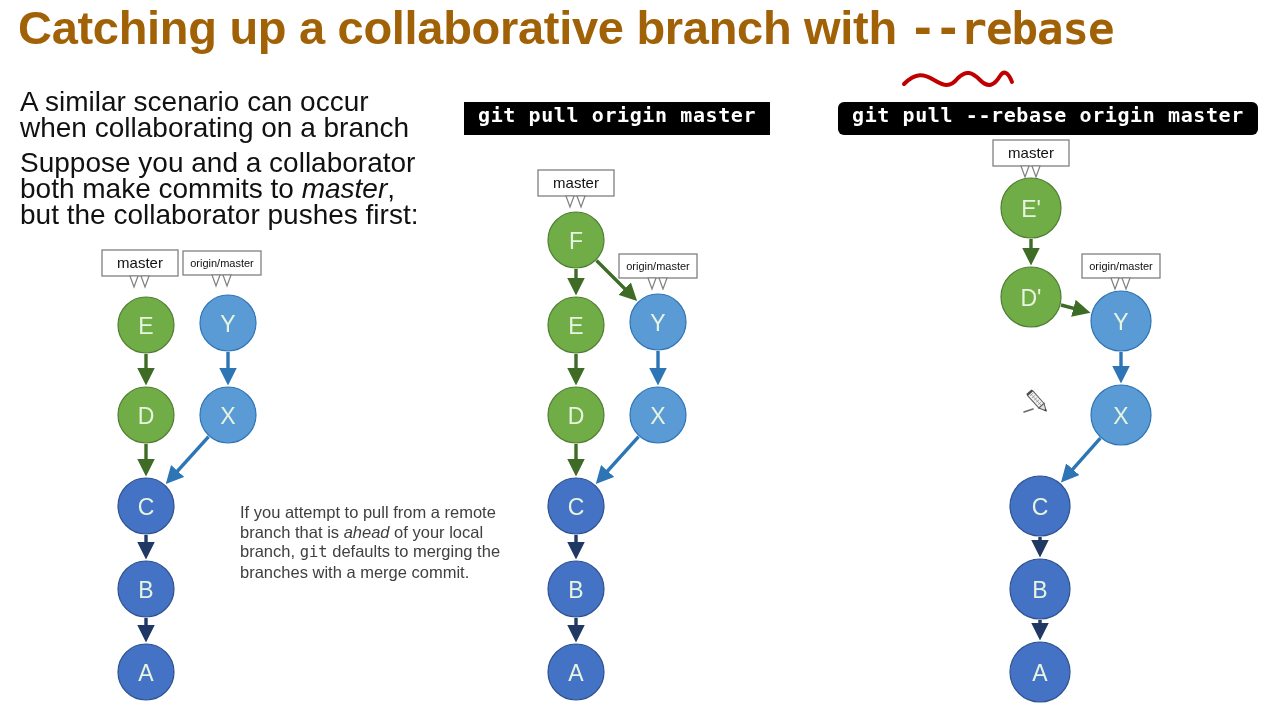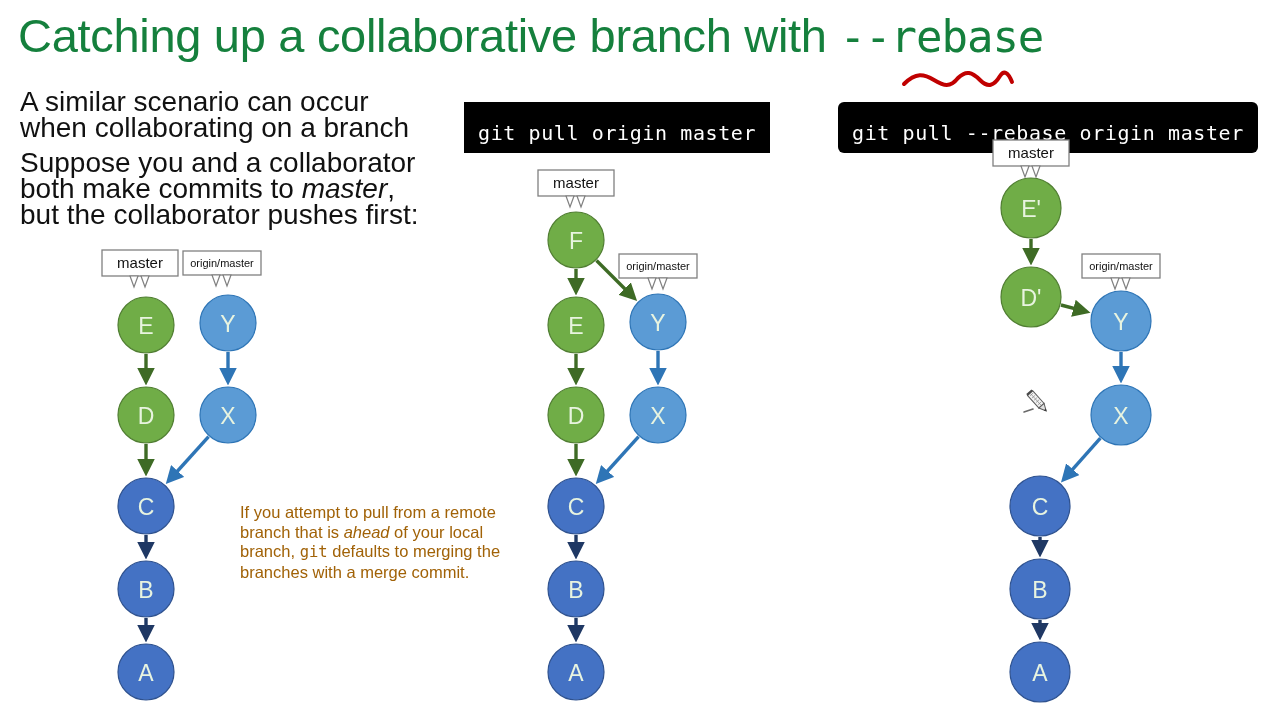--- a/index.html
+++ b/index.html
@@ -9,23 +9,23 @@
     background:#ffffff;
     font-family:"Liberation Sans", sans-serif;
     color:#111111;
     overflow:hidden;
     position:relative;
   }
   #slide { position:absolute; left:0; top:0; width:1280px; height:720px; }
 
   
   .title {
-    position:absolute; left:18px; top:8px;
-    font-size:47px; font-weight:400; letter-spacing:-0.3px;
-    color:#15803d; white-space:nowrap;
+    position:absolute; left:18px; top:0;
+    font-size:47px; font-weight:700; letter-spacing:-0.3px;
+    color:#a16207; white-space:nowrap;
   }
   .title .mono {
     font-family:"DejaVu Sans Mono","Liberation Mono",monospace;
     font-size:44px; letter-spacing:-1px;
   }
   .squiggle { position:absolute; left:900px; top:68px; }
 
   
   .lead {
     position:absolute; left:20px;
@@ -33,34 +33,34 @@
   }
   .lead.p1 { top:89px; width:400px; }
   .lead.p2 { top:150px; width:400px; }
   .lead i { font-style:italic; }
 
   
   .banner {
     position:absolute;
     background:#000000; color:#ffffff;
     font-family:"DejaVu Sans Mono","Liberation Mono",monospace;
-    font-size:20px; font-weight:normal; letter-spacing:0.6px;
-    padding:19px 14px 8px 14px;
+    font-size:20px; font-weight:bold; letter-spacing:0.6px;
+    padding:1px 14px 8px 14px;
     white-space:nowrap;
   }
   #banner-mid   { left:464px; top:102px; }
   #banner-right { left:838px; top:102px;border-radius:6px; }
 
   
   .graph { position:absolute; }
   .graph svg { display:block; overflow:visible; }
 
   
   .note {
-    position:absolute; font-size:16.5px; line-height:19.5px; color:#a16207;
+    position:absolute; font-size:16.5px; line-height:19.5px; color:#404040;
   }
   .note p { margin:0 0 17px 0; }
   .note p:last-child { margin-bottom:0; }
   .note i { font-style:italic; }
   .note .mono {
     font-family:"DejaVu Sans Mono","Liberation Mono",monospace;
     font-size:15.5px;
   }
   #note-left  { left:240px; top:503px; width:302px; }
   #note-right { left:688px; top:498px; width:310px; }

